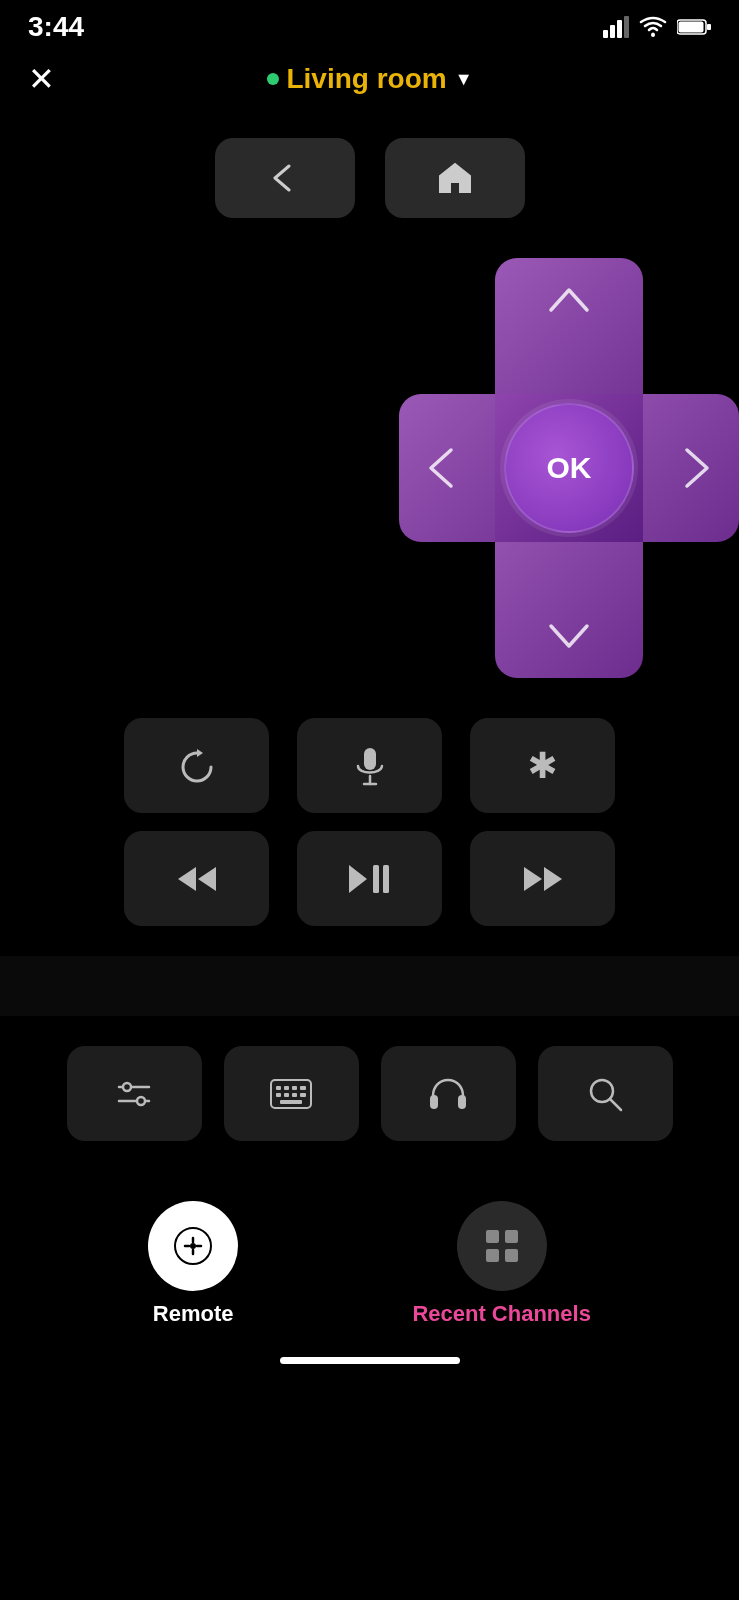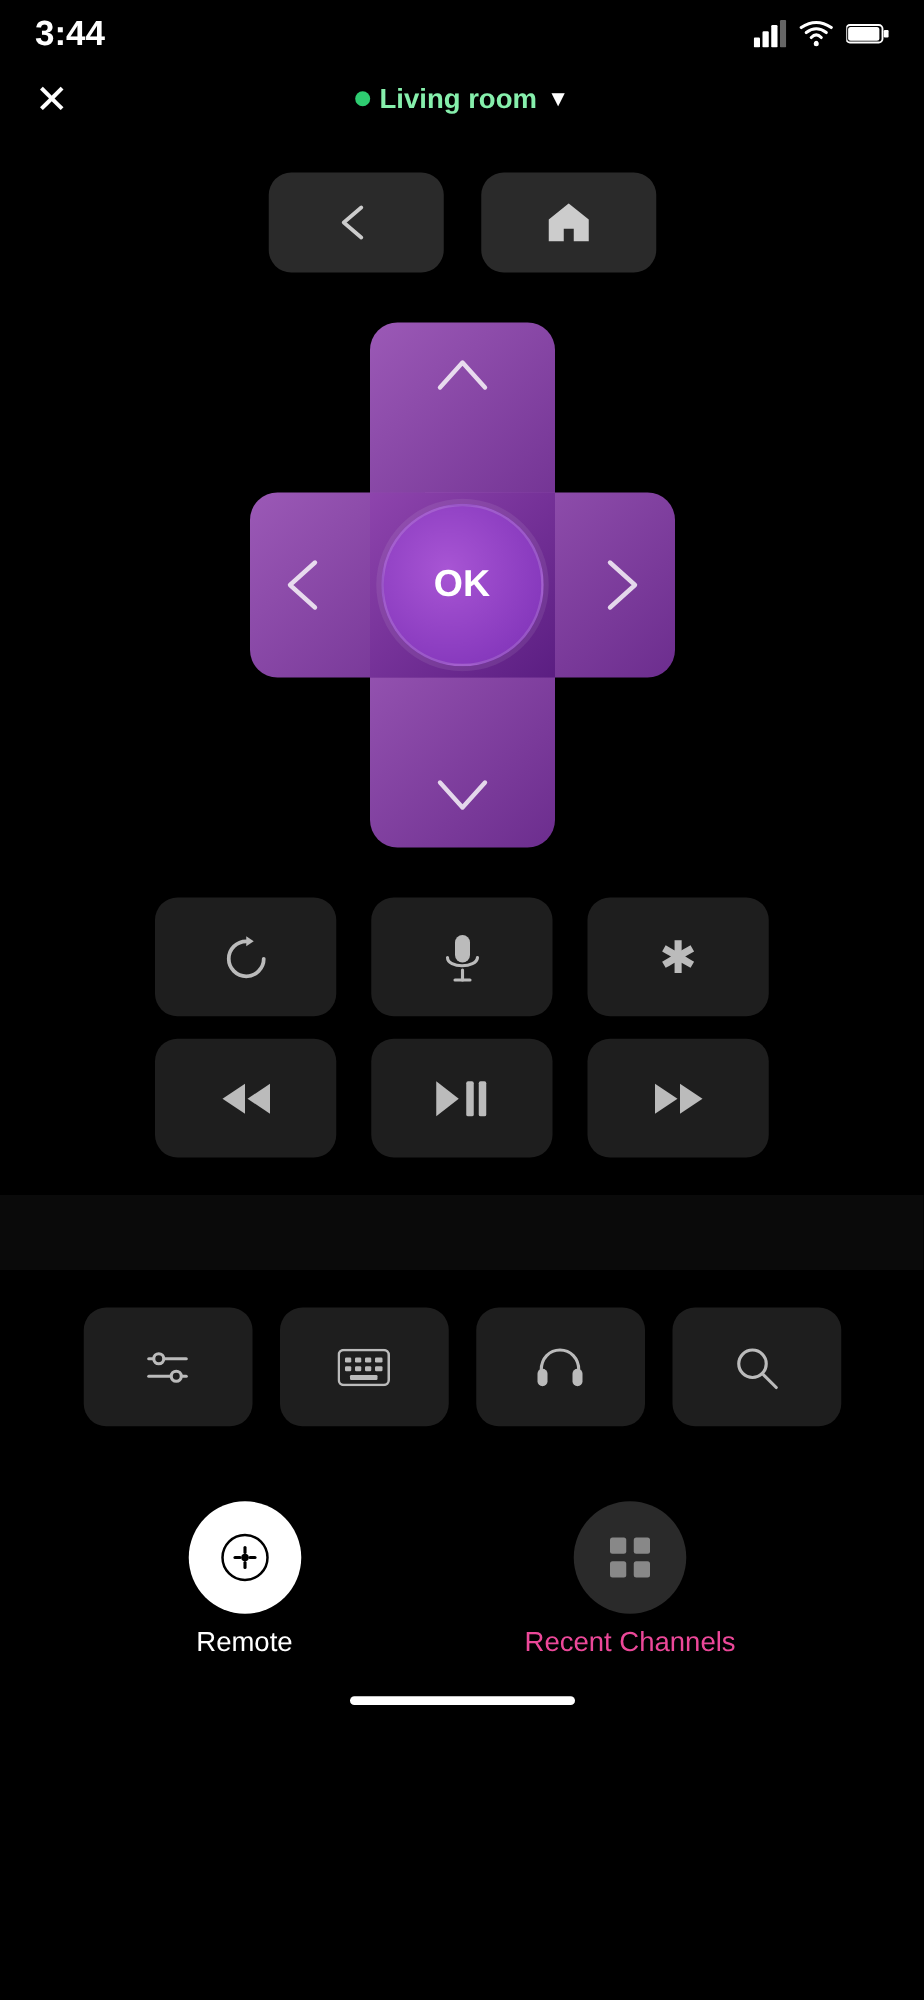--- a/index.html
+++ b/index.html
@@ -58,22 +58,22 @@
       transform: translateX(-50%);
       cursor: pointer;
     }
     .device-dot {
       width: 12px;
       height: 12px;
       border-radius: 50%;
       background: #2ecc71;
     }
     .device-name {
-      color: #86efac;
-      font-size: 22px;
+      color: #eab308;
+      font-size: 28px;
       font-weight: 600;
     }
     .chevron-down {
       color: #fff;
       font-size: 18px;
     }
 
     
     .nav-buttons {
       display: flex;
@@ -91,21 +91,21 @@
       font-size: 32px;
       cursor: pointer;
       display: flex;
       align-items: center;
       justify-content: center;
     }
 
     
     .dpad-container {
       display: flex;
-      justify-content: center;
+      justify-content: flex-end;
       padding: 10px 0 30px;
     }
     .dpad {
       position: relative;
       width: 340px;
       height: 420px;
     }
 
     
     .dpad-up {
@@ -260,20 +260,21 @@
       align-items: center;
       justify-content: center;
     }
 
     
     .tab-bar {
       display: flex;
       justify-content: space-around;
       align-items: center;
       padding: 20px 61px 10px;
+      font-weight: bold;
     }
     .tab-item {
       display: flex;
       flex-direction: column;
       align-items: center;
       gap: 10px;
       cursor: pointer;
     }
     .tab-icon-wrap {
       width: 90px;

